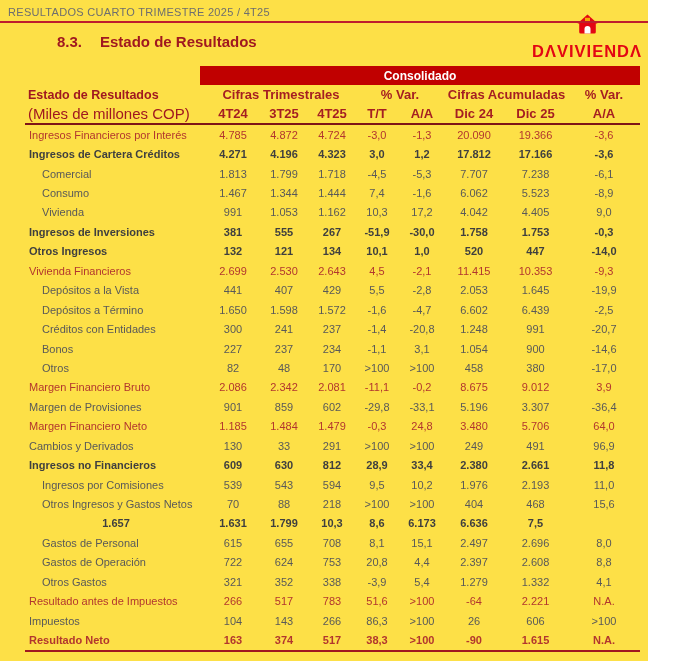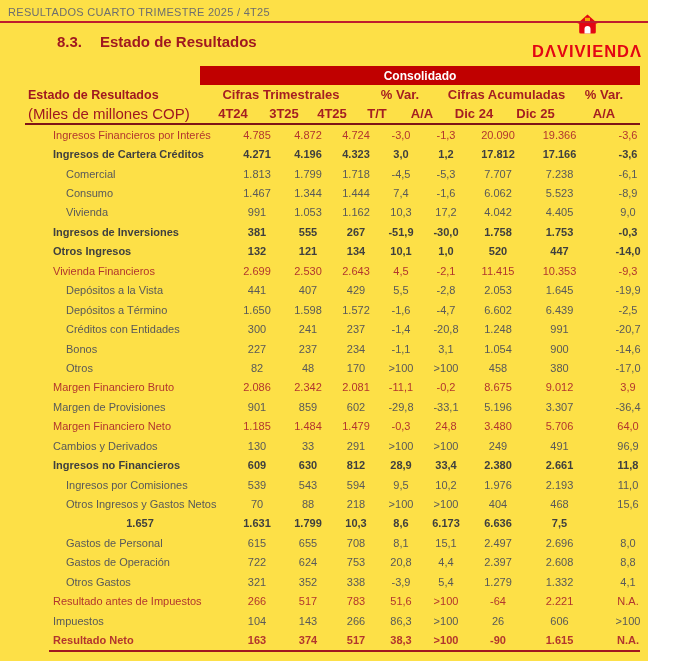--- a/index.html
+++ b/index.html
@@ -57,21 +57,21 @@
   .g4 { grid-column:9; }
   .stub-title {
     grid-column:1; text-align:left; padding-left:3px;
     color:#A01820; font-weight:700; font-size:12.5px;
   }
   .stub-unit {
     grid-column:1; text-align:left; padding-left:3px;
     color:#A01820; font-weight:400; font-size:15px;
   }
   
-  .tbody { border-bottom:2.5px solid #A01820;margin-left:24px; }
+  .tbody { border-bottom:2.5px solid #A01820; }
   .row { height:19.45px; font-size:11px; }
   .cell.num { text-align:center; }
   .cell.label { text-align:left; padding-left:4px; white-space:nowrap; }
   .row.sub .cell.label { padding-left:17px; }
   .row.red, .row.red-bold { color:#B2362E; }
   .row.red-bold { font-weight:700; }
   .row.bold { color:#3F3F3F; font-weight:700; }
   .row.plain, .row.sub { color:#595959; }
 </style>
 </head>

